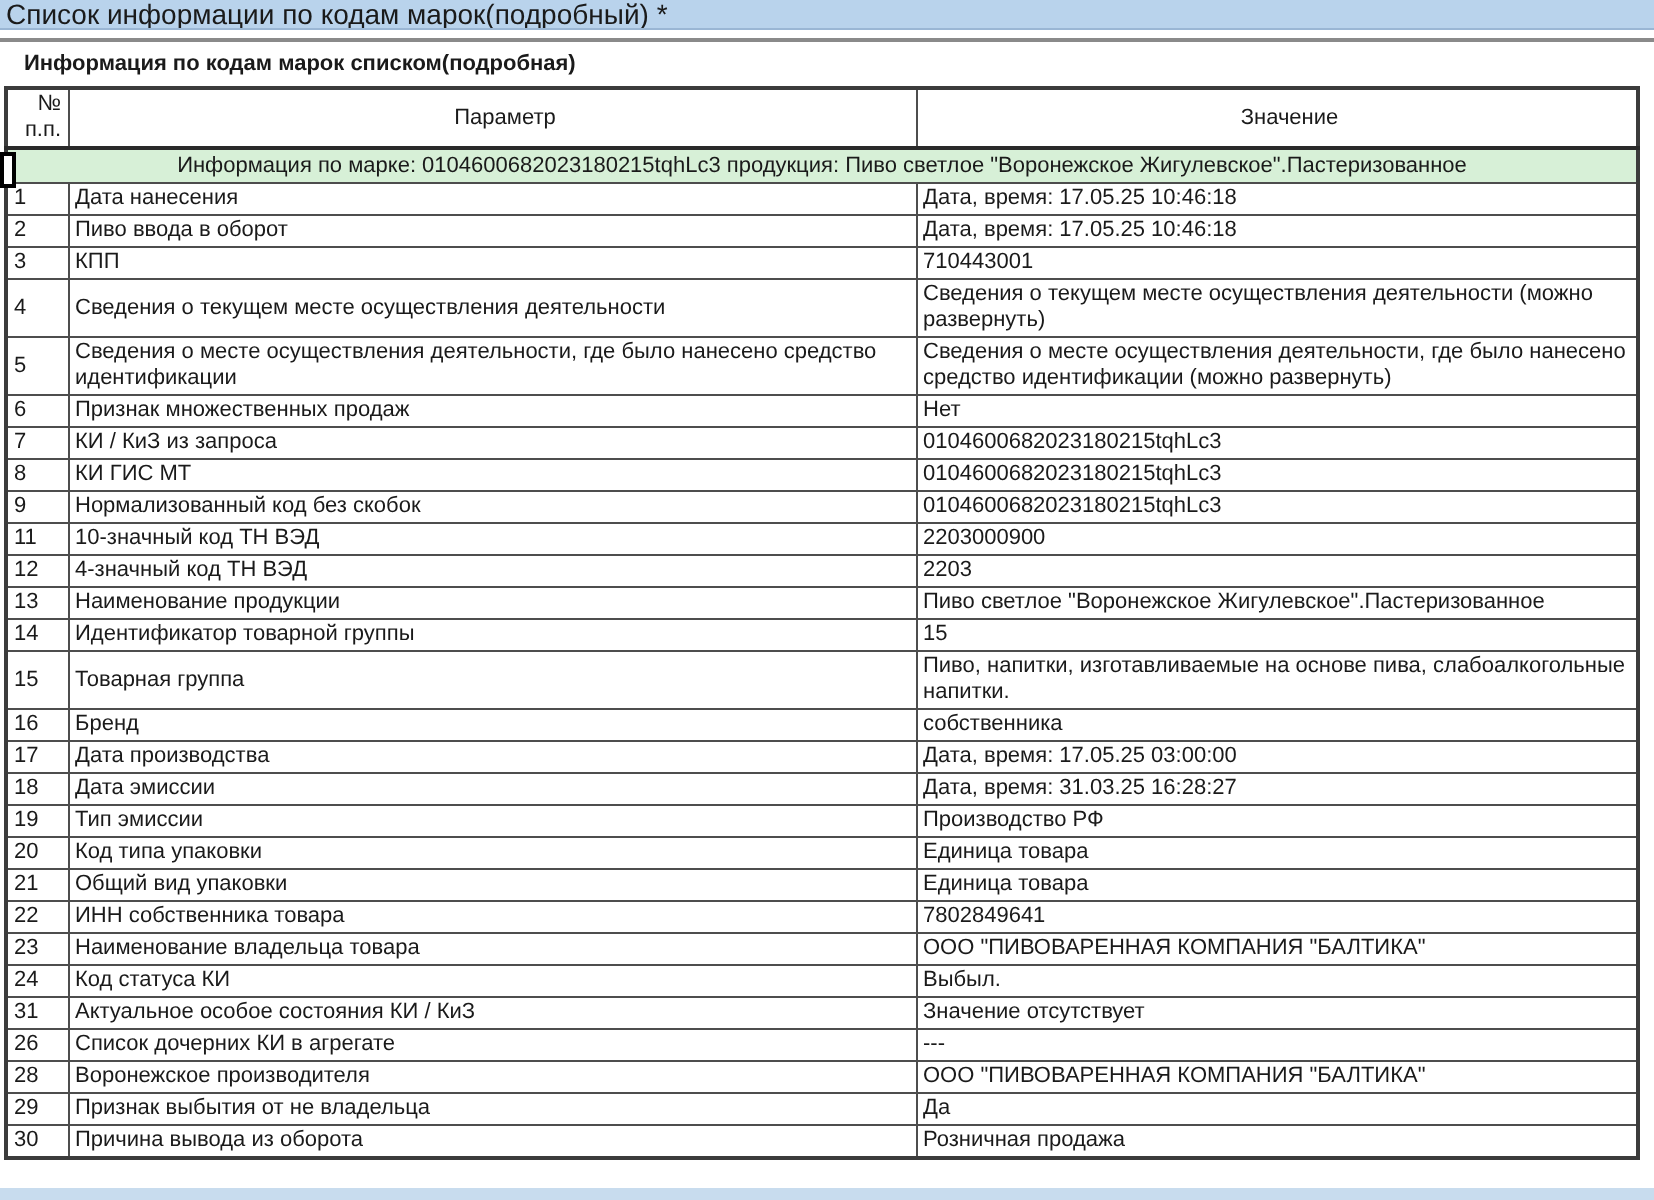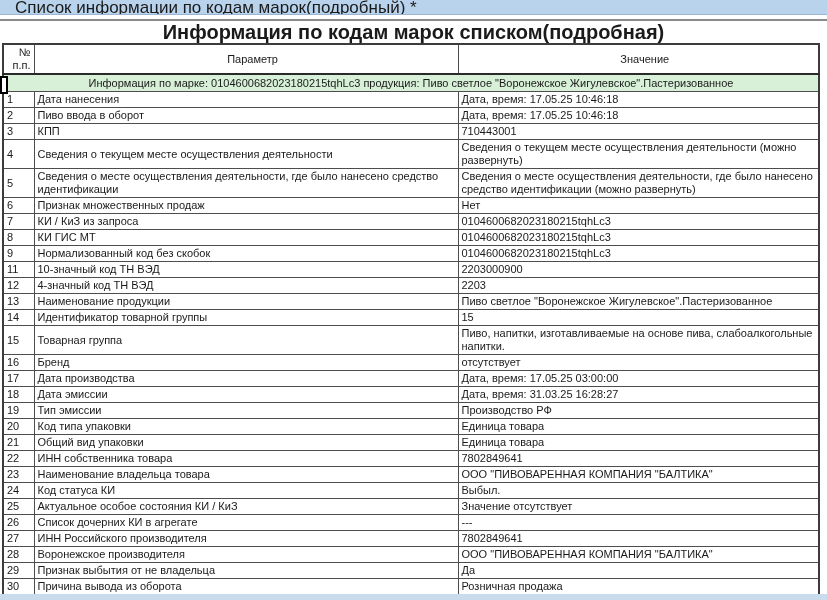--- a/index.html
+++ b/index.html
@@ -7,32 +7,32 @@
     width:827px;height:600px;overflow:hidden;
     background:#ffffff;
     font-family:"Liberation Sans", sans-serif;
     color:#1a1a1a;
     position:relative;
   }
   .titlebar{
     position:absolute;top:0;left:0;width:827px;height:15px;
     background:#b9d3ec;
     border-bottom:1px solid #9ab6d4;
-    font-size:17px;line-height:15px;
-    padding-left:15px;box-sizing:border-box;
+    font-size:14px;line-height:15px;
+    padding-left:3px;box-sizing:border-box;
     white-space:nowrap;overflow:hidden;
   }
   .title-divider{
     position:absolute;top:19px;left:0;width:827px;height:2px;
     background:#8a8a8a;
   }
   .content{position:absolute;top:21px;left:0;width:827px;}
   .heading{
-    text-align:center;font-weight:bold;font-size:20px;
-    margin:3px 0 2px 0;line-height:17px;
+    font-weight:bold;font-size:11px;
+    margin:3px 0 2px 12px;line-height:17px;
   }
   table.report{
     border-collapse:collapse;table-layout:fixed;
     margin-left:2px;width:818px;
     border:2px solid #3c3c3c;
     font-size:11px;line-height:13px;
   }
   table.report col.c-num{width:31px;}
   table.report col.c-param{width:424px;}
   table.report th, table.report td{
@@ -161,21 +161,21 @@
           <td>15</td>
         </tr>
         <tr>
           <td class="num-cell">15</td>
           <td>Товарная группа</td>
           <td>Пиво, напитки, изготавливаемые на основе пива, слабоалкогольные напитки.</td>
         </tr>
         <tr>
           <td class="num-cell">16</td>
           <td>Бренд</td>
-          <td>отсутствует</td>
+          <td>собственника</td>
         </tr>
         <tr>
           <td class="num-cell">17</td>
           <td>Дата производства</td>
           <td>Дата, время: 17.05.25 03:00:00</td>
         </tr>
         <tr>
           <td class="num-cell">18</td>
           <td>Дата эмиссии</td>
           <td>Дата, время: 31.03.25 16:28:27</td>
@@ -204,35 +204,30 @@
           <td class="num-cell">23</td>
           <td>Наименование владельца товара</td>
           <td>ООО "ПИВОВАРЕННАЯ КОМПАНИЯ "БАЛТИКА"</td>
         </tr>
         <tr>
           <td class="num-cell">24</td>
           <td>Код статуса КИ</td>
           <td>Выбыл.</td>
         </tr>
         <tr>
-          <td class="num-cell">25</td>
+          <td class="num-cell">31</td>
           <td>Актуальное особое состояния КИ / КиЗ</td>
           <td>Значение отсутствует</td>
         </tr>
         <tr>
           <td class="num-cell">26</td>
           <td>Список дочерних КИ в агрегате</td>
           <td>---</td>
         </tr>
         <tr>
-          <td class="num-cell">27</td>
-          <td>ИНН Российского производителя</td>
-          <td>7802849641</td>
-        </tr>
-        <tr>
           <td class="num-cell">28</td>
           <td>Воронежское производителя</td>
           <td>ООО "ПИВОВАРЕННАЯ КОМПАНИЯ "БАЛТИКА"</td>
         </tr>
         <tr>
           <td class="num-cell">29</td>
           <td>Признак выбытия от не владельца</td>
           <td>Да</td>
         </tr>
         <tr>

